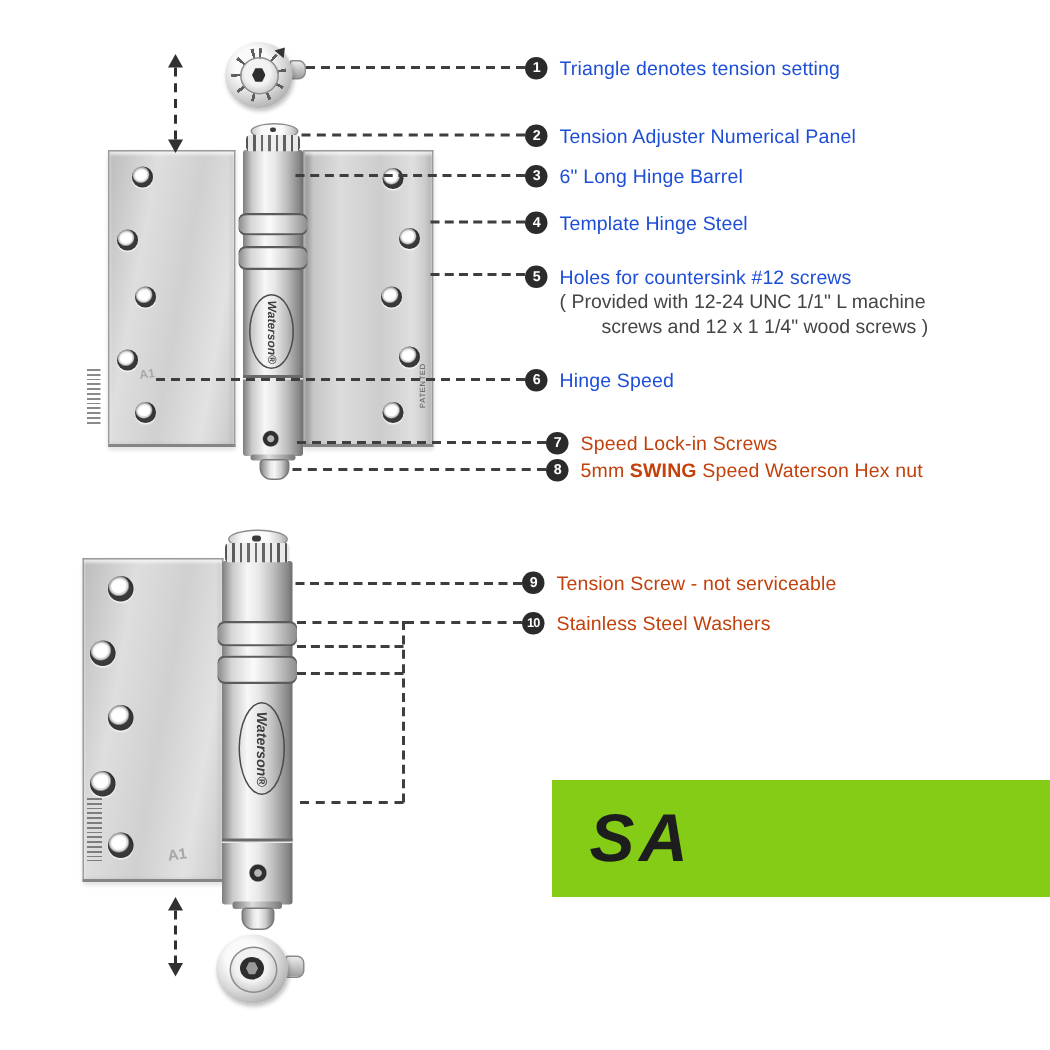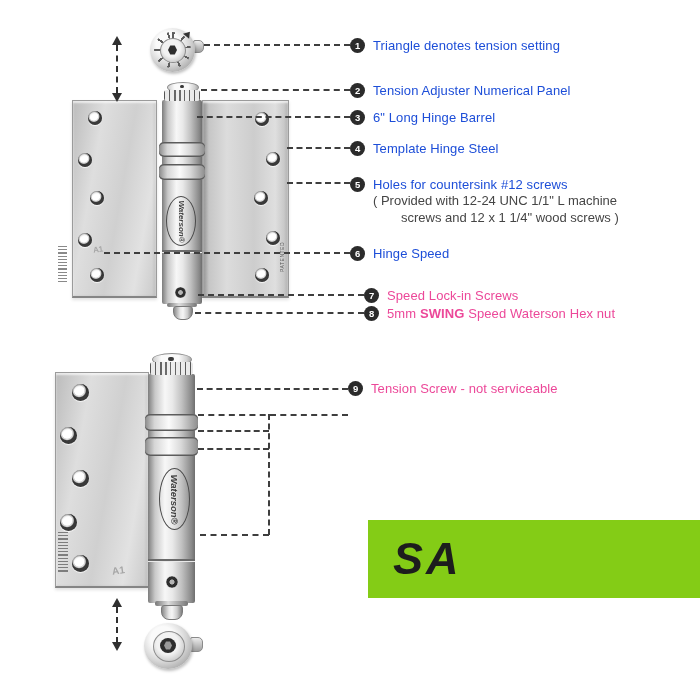--- a/index.html
+++ b/index.html
@@ -8,21 +8,21 @@
   .abs{position:absolute;}
   
   .dash{position:absolute;height:0;border-top:2px dashed #3e3e3e;z-index:5;}
   .dashv{position:absolute;width:0;border-left:2px dashed #3e3e3e;z-index:5;}
   
   .callout{position:absolute;display:flex;align-items:center;gap:8px;height:18px;z-index:6;}
   .cnum{width:15px;height:15px;border-radius:50%;background:#2b2b2b;color:#fff;
         font-size:9.5px;font-weight:bold;display:flex;align-items:center;justify-content:center;
         flex:0 0 15px;letter-spacing:-0.5px;}
   .clabel{font-size:13px;color:#1d4ed8;white-space:nowrap;letter-spacing:0.1px;}
-  .clabel.gray{color:#ec4899;text-align:center;}
+  .clabel.gray{color:#c2410c;text-align:center;}
   .csub{position:absolute;font-size:13px;color:#454545;white-space:nowrap;z-index:6;}
   
   .leaf{position:absolute;border:1px solid #9b9b9b;border-bottom:2px solid #858585;
         box-shadow:inset 0 2px 2px rgba(255,255,255,.7), inset -2px 0 3px rgba(0,0,0,.08), 0 2px 3px rgba(0,0,0,.12);
         z-index:1;}
   .leafL-grad{background:linear-gradient(100deg,#bcbcbc 0%,#dedede 28%,#d0d0d0 55%,#e2e2e2 80%,#c9c9c9 100%);}
   .leafR-grad{background:linear-gradient(90deg,#8f8f8f 0%,#c6c6c6 7%,#dcdcdc 28%,#cdcdcd 60%,#dfdfdf 85%,#bfbfbf 100%);}
   .hole{position:absolute;border-radius:50%;z-index:2;
         background:radial-gradient(circle at 42% 38%, #ffffff 0 33%, #d8d8d8 38% 42%, #3a3a3a 50% 100%);
         box-shadow:0 1px 1px rgba(255,255,255,.8), inset 0 1px 2px rgba(0,0,0,.4);}
@@ -201,20 +201,24 @@
   <div class="dash" style="left:198px;top:414px;width:150px;"></div>
   <div class="dash" style="left:198px;top:430px;width:71px;"></div>
   <div class="dash" style="left:198px;top:448px;width:71px;"></div>
   <div class="dash" style="left:200px;top:534px;width:69px;"></div>
   <div class="dashv" style="left:268px;top:414px;height:121px;"></div>
 
   <div class="callout" style="left:348px;top:379px;">
     <span class="cnum">9</span>
     <span class="clabel gray">Tension Screw - not serviceable</span>
   </div>
+  <div class="callout" style="left:348px;top:406px;">
+    <span class="cnum" style="font-size:8.5px;">10</span>
+    <span class="clabel gray">Stainless Steel Washers</span>
+  </div>
 
   <div class="arrowhead up abs" style="left:112px;top:598px;"></div>
   <div class="arrowline abs" style="left:116px;top:607px;height:36px;"></div>
   <div class="arrowhead down abs" style="left:112px;top:642px;"></div>
 
   <div class="dial-tab abs" style="left:190px;top:637px;width:11px;height:13px;"></div>
   <div class="dial-outer abs" style="left:144px;top:623px;width:48px;height:46px;"></div>
   <div class="dial-face abs" style="left:153px;top:631px;width:30px;height:29px;"></div>
   <div class="abs" style="left:160px;top:638px;width:16px;height:15px;border-radius:50%;background:#2d2d2d;z-index:5;"></div>
   <div class="hex hex-light abs" style="left:164px;top:641px;width:8px;height:9px;z-index:6;"></div>

